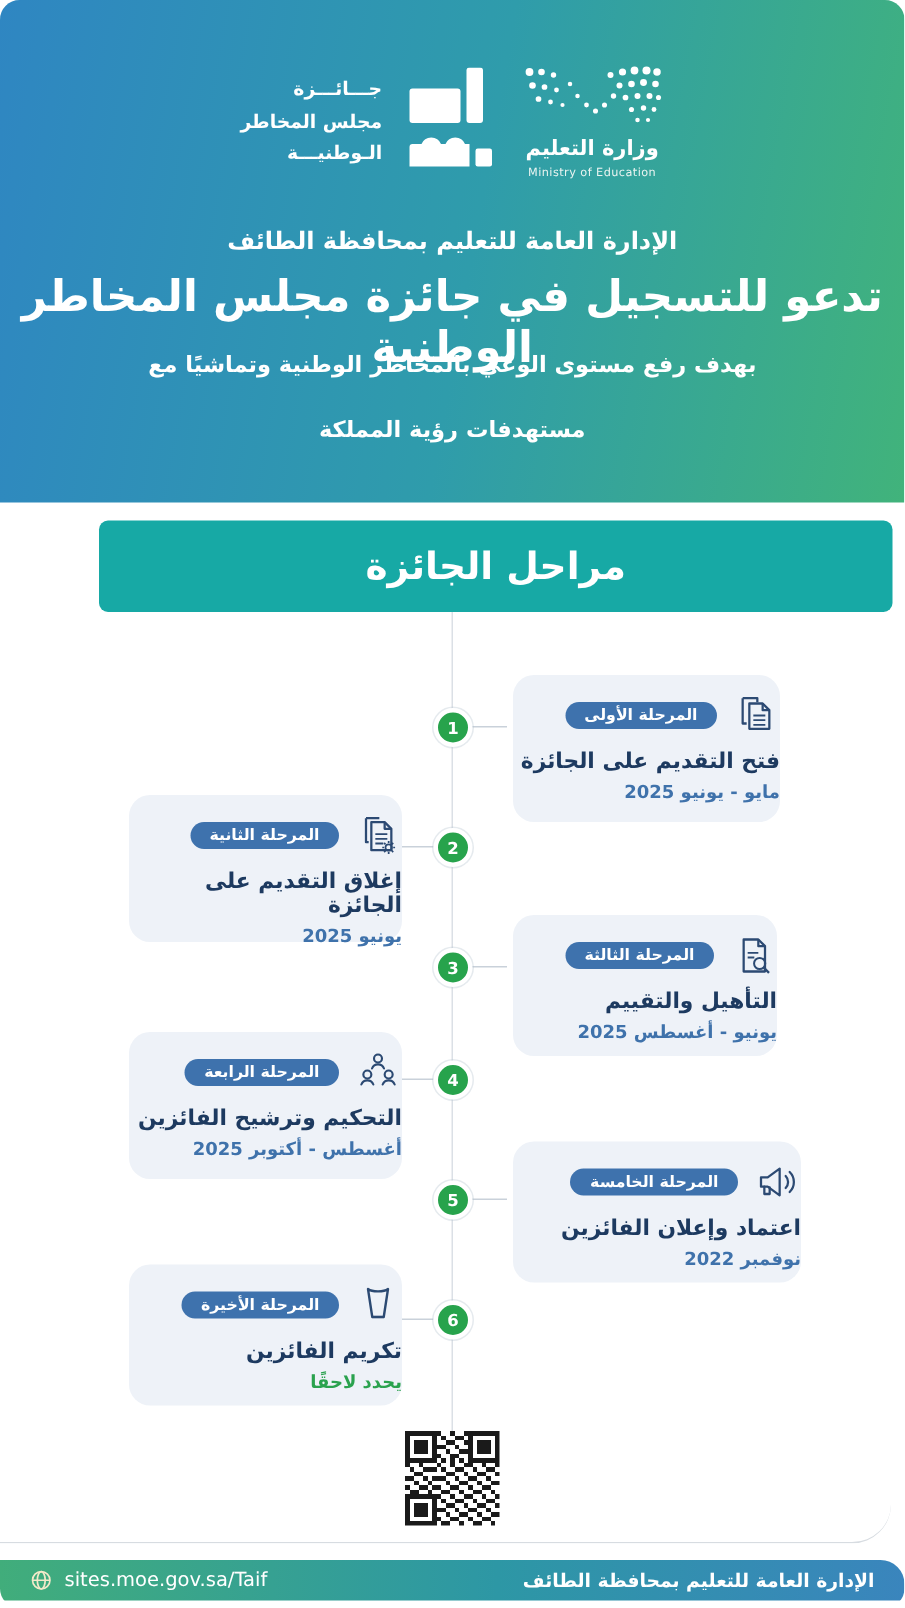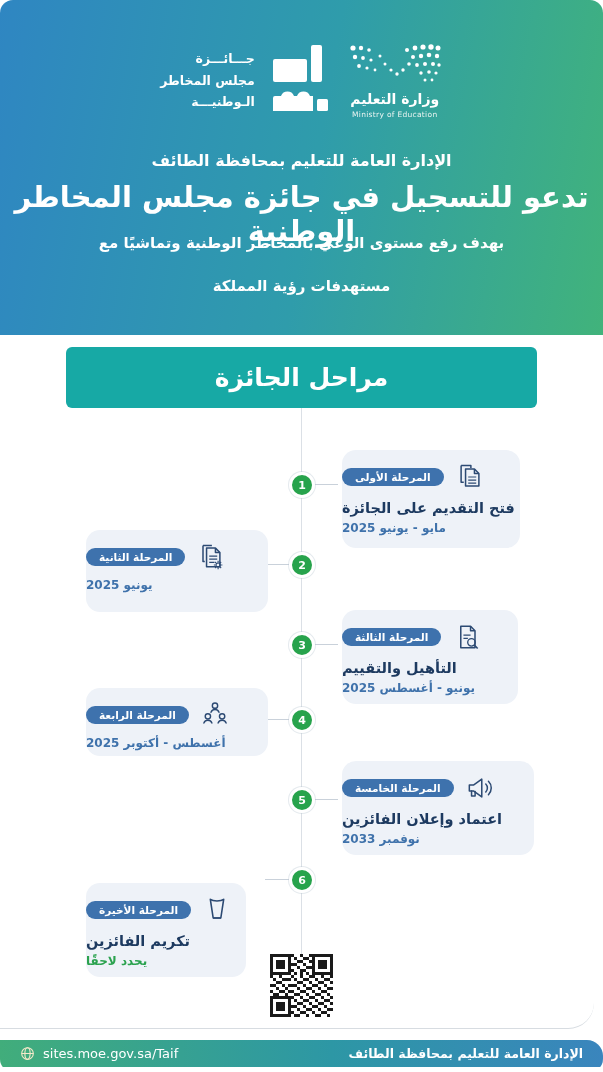--- a/index.html
+++ b/index.html
@@ -13,28 +13,28 @@
   .award-text{color:#fff;font-size:12.5px;font-weight:bold;text-align:right;line-height:1.75;direction:rtl;}
   .hero-lines{position:absolute;left:0;width:603px;text-align:center;color:#ffffff;}
   .hl1{top:151px;font-size:16px;font-weight:bold;}
   .hl2{top:180px;font-size:29px;font-weight:bold;}
   .hl3{top:234px;font-size:15px;font-weight:bold;}
   .hl4{top:277px;font-size:15px;font-weight:bold;}
   .moe{display:flex;flex-direction:column;align-items:center;gap:3px;}
   .moe-ar{color:#fff;font-size:14px;font-weight:bold;}
   .moe-en{color:#eaf4f1;font-size:7.5px;letter-spacing:.3px;}
   
-  .section-title{position:absolute;left:66px;top:347px;width:471px;height:61px;background:#17a9a5;
+  .section-title{position:absolute;left:66px;top:347px;width:529px;height:61px;background:#17a9a5;
         border-radius:6px;color:#fff;font-size:25px;font-weight:bold;display:flex;
         align-items:center;justify-content:center;}
   
   .vline{position:absolute;left:301px;top:408px;width:1px;height:549px;background:#dbe0e6;z-index:0;}
   .dash{position:absolute;height:1px;width:24px;background:#c9d1da;z-index:0;}
   .card{position:absolute;background:#eef2f8;border-radius:14px;box-sizing:border-box;
-        display:flex;flex-direction:column;align-items:flex-end;padding-top:11px;z-index:1;}
+        display:flex;flex-direction:column;align-items:flex-start;padding-top:11px;z-index:1;}
   .card-top{display:flex;align-items:center;justify-content:center;gap:10px;direction:rtl;}
   .badge{background:#3e72ad;color:#fff;font-size:10.5px;font-weight:bold;border-radius:11px;
          padding:4px 13px;white-space:nowrap;line-height:1;}
   .stage-title{margin-top:7px;color:#1d3a60;font-size:14.5px;font-weight:bold;}
   .stage-date{margin-top:5px;color:#3f72ab;font-size:12px;font-weight:bold;}
   .stage-date.green{color:#2aa24e;}
   .num{position:absolute;width:20px;height:20px;background:#27a34c;border:3px solid #ffffff;
        border-radius:50%;color:#fff;font-size:11px;font-weight:bold;display:flex;align-items:center;
        justify-content:center;z-index:2;box-shadow:0 0 0 1px rgba(180,195,205,.35);}
   .icon svg{display:block;}
@@ -146,36 +146,37 @@
           <path d="M16 18 h9 M16 21.5 h9 M16 25 h9" stroke-width="1.4"></path>
         </svg>
       </span>
       <span class="badge">المرحلة الأولى</span>
     </div>
     <div class="stage-title">فتح التقديم على الجائزة</div>
     <div class="stage-date">مايو - يونيو 2025</div>
   </div>
   <div class="num" style="left:289px;top:472px;">1</div>
 
-  <div class="card" style="left:86px;top:530px;width:182px;height:82px;">
+  <div class="card" style="left:86px;top:530px;width:182px;height:98px;">
     <div class="card-top">
       <span class="icon">
         <svg width="32" height="32" viewBox="0 0 36 36" fill="none" stroke="#2c4a73" stroke-width="1.7" stroke-linejoin="round">
           <path d="M9 5 h10 M9 5 v18 h2"></path>
           <path d="M13 8 h10 l5 5 v16 h-15 z"></path>
           <path d="M23 8 v5 h5"></path>
           <path d="M16 17 h9 M16 20.5 h9 M16 24 h6" stroke-width="1.4"></path>
           <g stroke-width="1.3">
             <circle cx="26" cy="27" r="2.4"></circle>
             <path d="M26 23.6 v-1.4 M26 30.4 v1.4 M22.6 27 h-1.4 M29.4 27 h1.4 M23.6 24.6 l-1 -1 M28.4 29.4 l1 1 M23.6 29.4 l-1 1 M28.4 24.6 l1 -1"></path>
           </g>
         </svg>
       </span>
       <span class="badge">المرحلة الثانية</span>
     </div>
+    <div class="stage-title">إغلاق التقديم على الجائزة</div>
     <div class="stage-date">يونيو 2025</div>
   </div>
   <div class="num" style="left:289px;top:552px;">2</div>
 
   <div class="card" style="left:342px;top:610px;width:176px;height:94px;">
     <div class="card-top">
       <span class="icon">
         <svg width="32" height="32" viewBox="0 0 36 36" fill="none" stroke="#2c4a73" stroke-width="1.7" stroke-linejoin="round">
           <path d="M11 6 h11 l5 5 v19 h-16 z"></path>
           <path d="M22 6 v5 h5"></path>
@@ -184,56 +185,57 @@
           <path d="M26.2 27.2 L30 31" stroke-width="1.8"></path>
         </svg>
       </span>
       <span class="badge">المرحلة الثالثة</span>
     </div>
     <div class="stage-title">التأهيل والتقييم</div>
     <div class="stage-date">يونيو - أغسطس 2025</div>
   </div>
   <div class="num" style="left:289px;top:632px;">3</div>
 
-  <div class="card" style="left:86px;top:688px;width:182px;height:68px;">
+  <div class="card" style="left:86px;top:688px;width:182px;height:98px;">
     <div class="card-top">
       <span class="icon">
         <svg width="32" height="32" viewBox="0 0 36 36" fill="none" stroke="#2c4a73" stroke-width="1.6" stroke-linecap="round">
           <circle cx="18" cy="7.5" r="3"></circle>
           <path d="M13.5 15 a4.8 4.8 0 0 1 9 0"></path>
           <circle cx="10" cy="19.5" r="3"></circle>
           <path d="M5.5 27 a4.8 4.8 0 0 1 9 0"></path>
           <circle cx="26" cy="19.5" r="3"></circle>
           <path d="M21.5 27 a4.8 4.8 0 0 1 9 0"></path>
         </svg>
       </span>
       <span class="badge">المرحلة الرابعة</span>
     </div>
+    <div class="stage-title">التحكيم وترشيح الفائزين</div>
     <div class="stage-date">أغسطس - أكتوبر 2025</div>
   </div>
   <div class="num" style="left:289px;top:707px;">4</div>
 
   <div class="card" style="left:342px;top:761px;width:192px;height:94px;">
     <div class="card-top">
       <span class="icon">
         <svg width="32" height="32" viewBox="0 0 36 36" fill="none" stroke="#2c4a73" stroke-width="1.7" stroke-linejoin="round" stroke-linecap="round">
           <path d="M6 14.5 h5 l9 -6.5 v20 l-9 -6.5 h-5 z"></path>
           <path d="M8.5 21.5 v5.5 h4 v-5"></path>
           <path d="M24.5 13.5 a6.5 6.5 0 0 1 0 9"></path>
           <path d="M27.5 10.5 a10.5 10.5 0 0 1 0 15"></path>
         </svg>
       </span>
       <span class="badge">المرحلة الخامسة</span>
     </div>
     <div class="stage-title">اعتماد وإعلان الفائزين</div>
-    <div class="stage-date">نوفمبر 2033</div>
+    <div class="stage-date">نوفمبر 2022</div>
   </div>
   <div class="num" style="left:289px;top:787px;">5</div>
 
-  <div class="card" style="left:86px;top:883px;width:160px;height:94px;">
+  <div class="card" style="left:86px;top:843px;width:182px;height:94px;">
     <div class="card-top">
       <span class="icon">
         <svg width="32" height="32" viewBox="0 0 36 36" fill="none" stroke="#2c4a73" stroke-width="1.8" stroke-linejoin="round">
           <path d="M10.5 6 c3 2.4 12 2.4 15 0 l-3.2 21 h-8.6 z"></path>
           <path d="M13.5 27 h9" stroke-width="1.6"></path>
         </svg>
       </span>
       <span class="badge">المرحلة الأخيرة</span>
     </div>
     <div class="stage-title">تكريم الفائزين</div>

